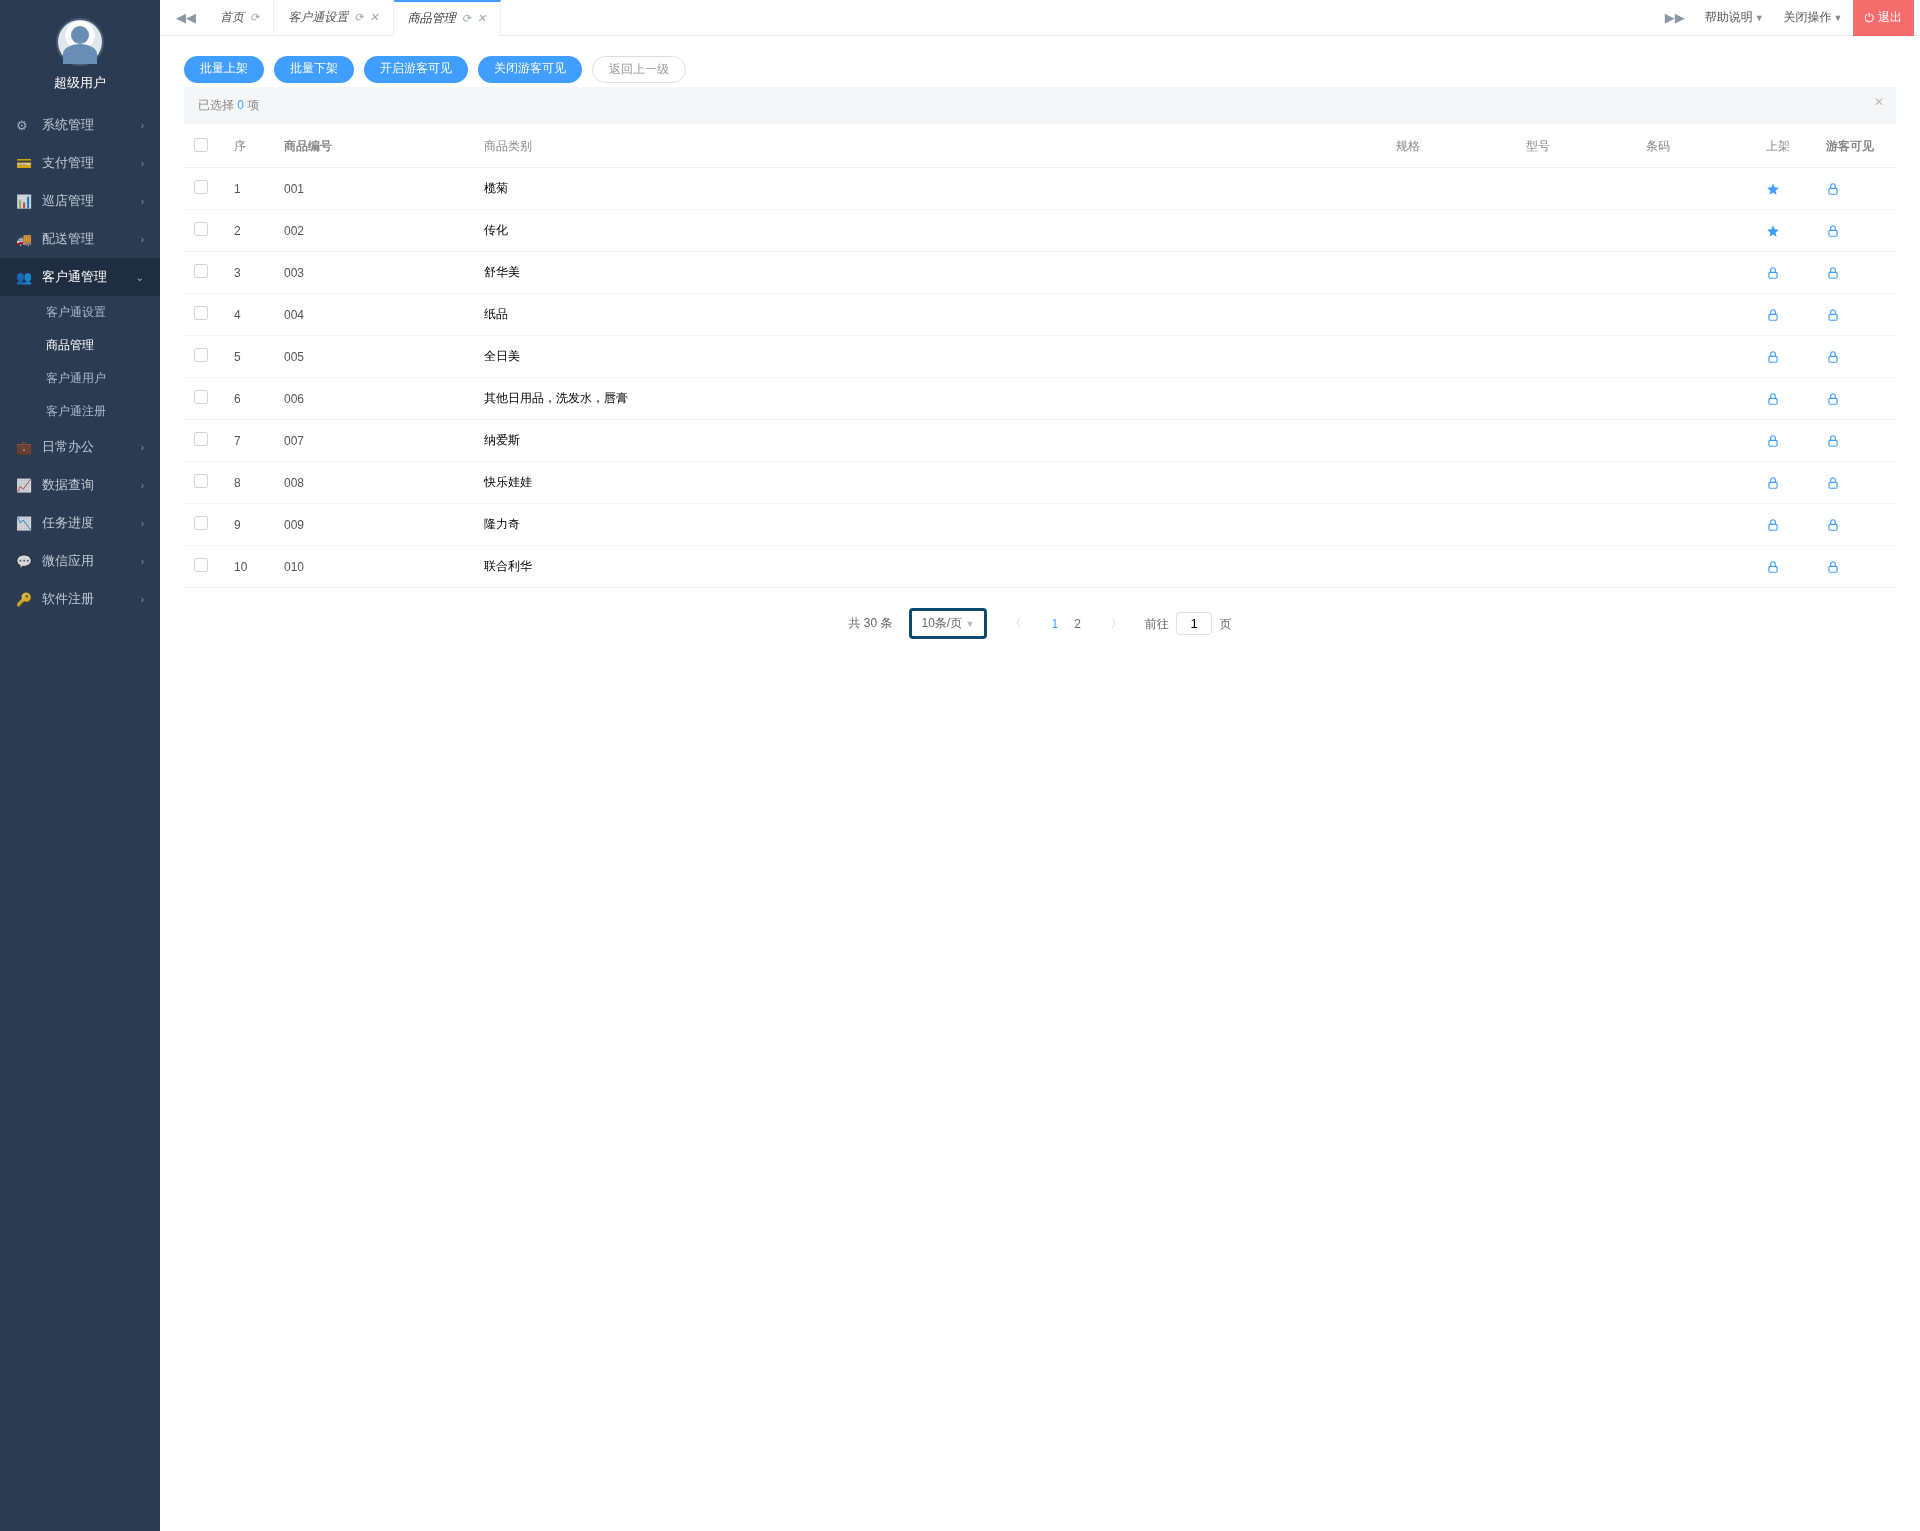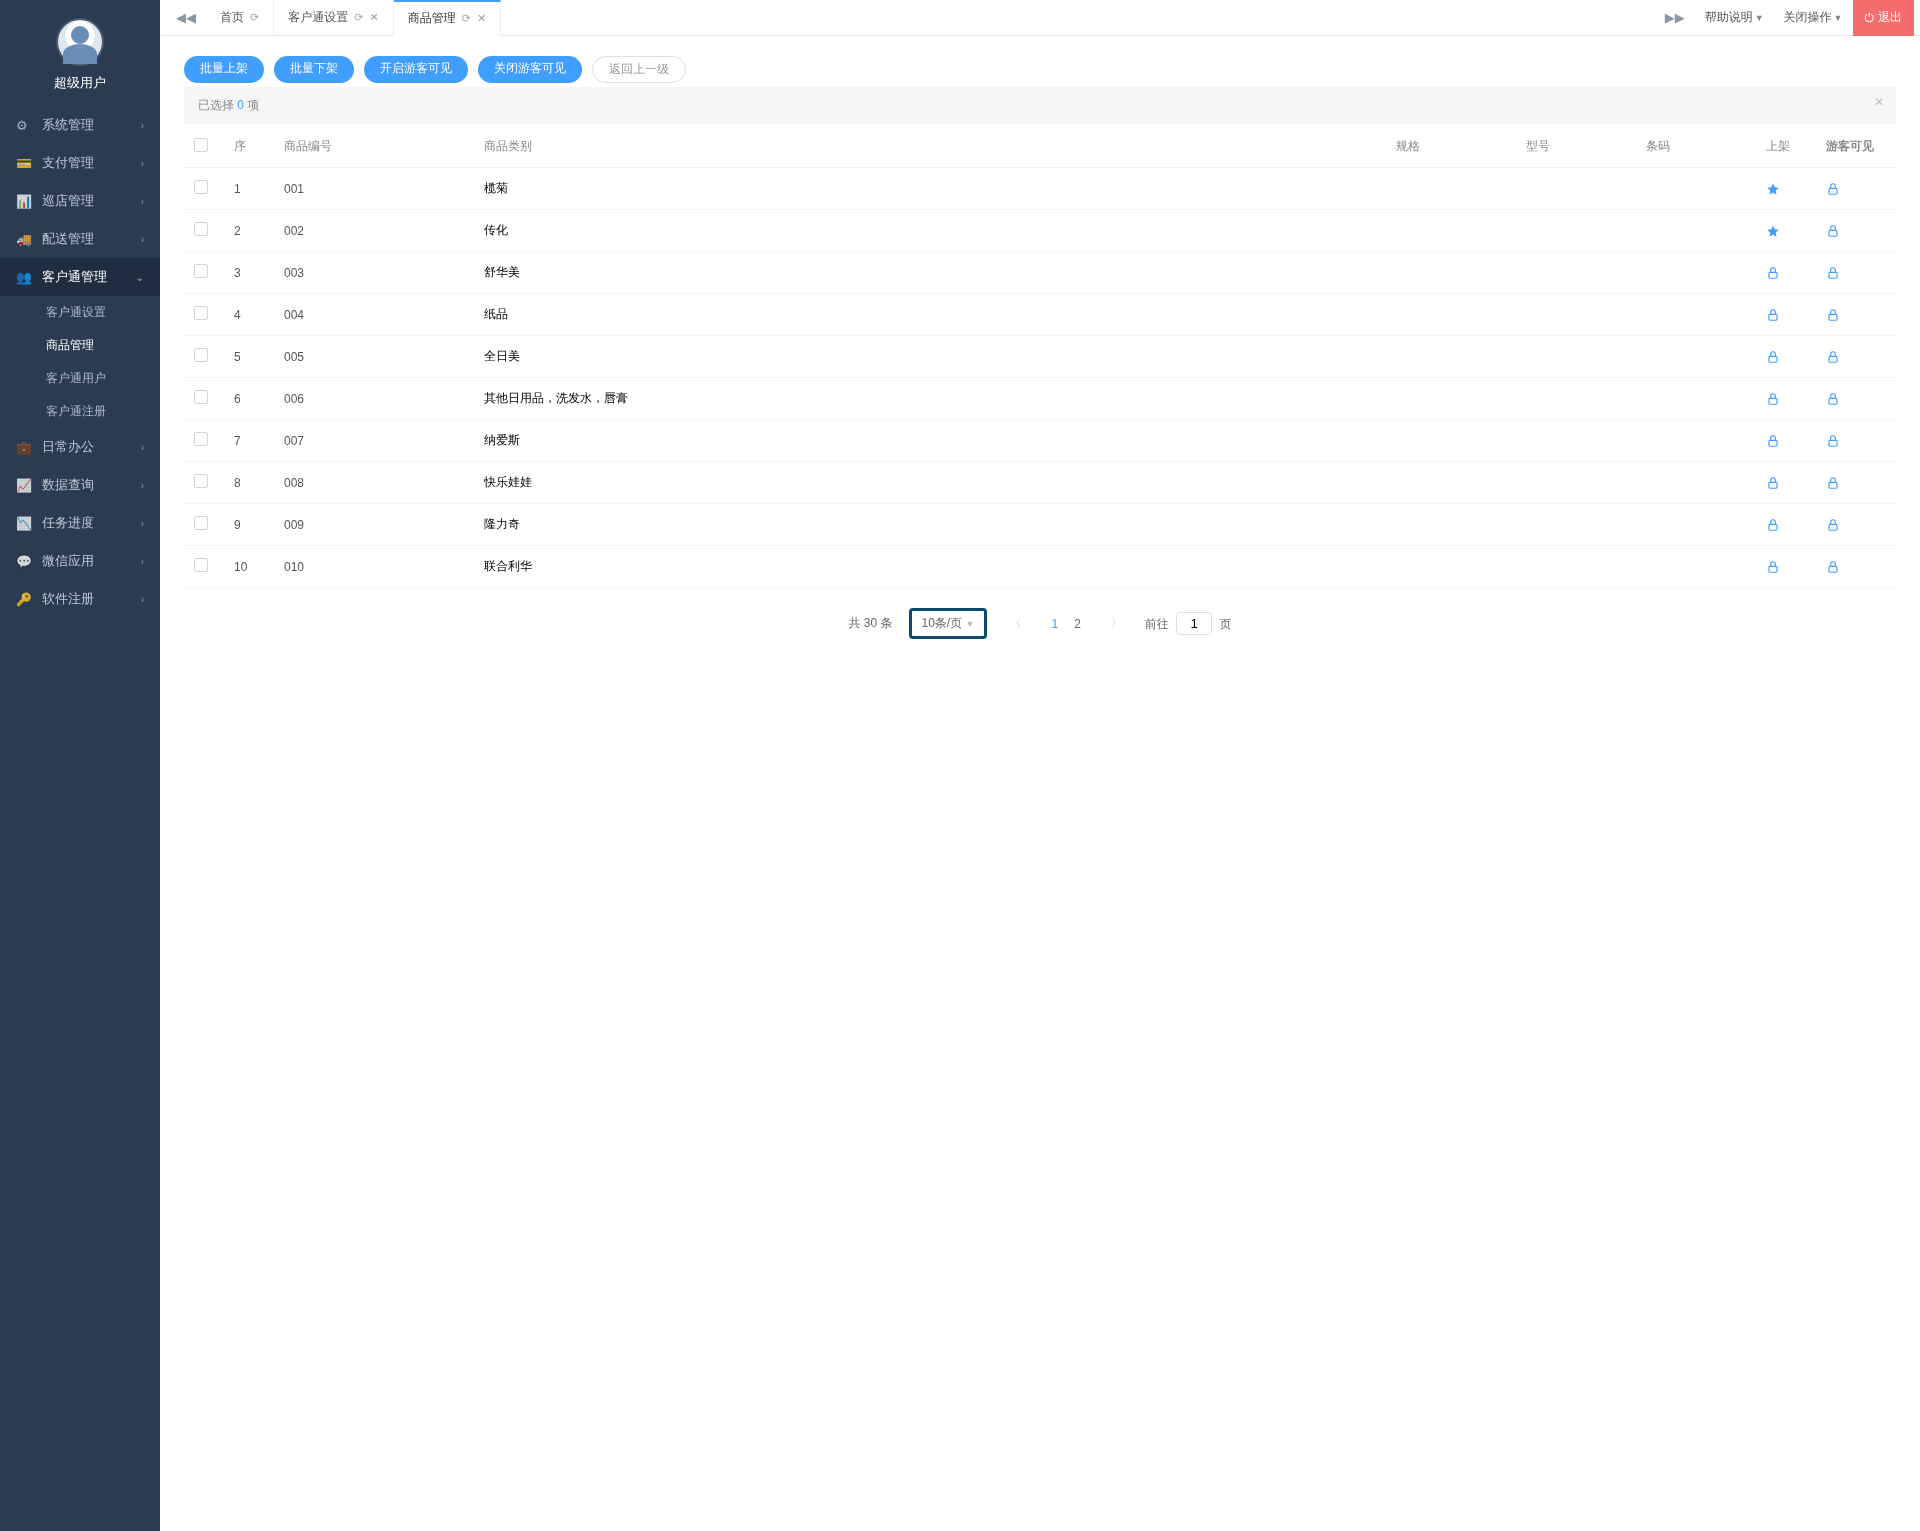--- a/index.html
+++ b/index.html
@@ -15,21 +15,21 @@
 .nav-item { display: flex; align-items: center; padding: 10px 16px; cursor: pointer; font-size: 13px; color:#c0c8d4;}
 .nav-item.active { background: #1f2d40; color:#fff;}
 .nav-item .ico { width: 16px; margin-right: 10px; opacity: .8; display:inline-flex; }
 .nav-item .chev { margin-left: auto; font-size: 10px; opacity: .6; }
 .sub-nav { list-style: none; }
 .sub-nav li { padding: 8px 16px 8px 46px; font-size: 12px; color: #aeb8c7; cursor:pointer;}
 .sub-nav li.current { color: #fff; }
 .main { flex: 1; display: flex; flex-direction: column; }
 .tabbar { height: 36px; display: flex; align-items: center; border-bottom: 1px solid #e5e7eb; padding: 0 6px; background:#fff;}
 .tabbar .ctrl { padding: 0 10px; color: #8a96a3; cursor: pointer; }
-.tab { display: inline-flex; align-items: center; padding: 0 14px; height: 36px; border-right: 1px solid #eef0f3; color: #555; cursor: pointer; gap:6px; font-size:12px;}
+.tab { display: inline-flex; align-items: center; padding: 0 14px; height: 36px; border-right: 1px solid #eef0f3; color: #555; cursor: pointer; gap:6px; font-size:12px;font-style:italic;}
 .tab.active { border-top: 2px solid #409eff; background: #fff; color:#333;}
 .tab .ref, .tab .close { color:#9aa3af; font-size:11px;}
 .tabbar .right { margin-left: auto; display: flex; align-items: center; }
 .tabbar .right .lnk { padding: 0 10px; color: #555; font-size: 12px; cursor: pointer; }
 .tabbar .right .lnk .caret{font-size:9px;color:#888;margin-left:2px;}
 .tabbar .exit { background: #f56c6c; color: #fff; padding: 0 12px; height: 36px; display:flex; align-items:center; cursor:pointer; font-size:12px;}
 .content { padding: 20px 24px; }
 .btnrow { display: flex; gap: 10px; margin-bottom: 4px; }
 .pill { background: #409eff; color: #fff; border-radius: 14px; padding: 4px 16px; font-size: 12px; cursor: pointer; }
 .pill.ghost { background: #fff; color: #999; border: 1px solid #dcdfe6; }
@@ -162,21 +162,21 @@
       <div class="selbar">
         <span>已选择 </span><span class="count">0</span><span> 项</span>
         <span class="close">✕</span>
       </div>
 
       <table>
         <thead>
             <tr>
           <th style="width:40px;"><span class="chk"></span></th>
           <th style="width:50px;">序</th>
-          <th style="width:200px;">商品编号</th>
+          <th style="width:200px;font-weight:bold;">商品编号</th>
           <th>商品类别</th>
           <th style="width:130px;">规格</th>
           <th style="width:120px;">型号</th>
           <th style="width:120px;">条码</th>
           <th style="width:60px;">上架</th>
           <th style="width:80px;font-weight:bold;">游客可见</th>
         </tr>
           </thead>
         <tbody id="tbody">
             <tr>

